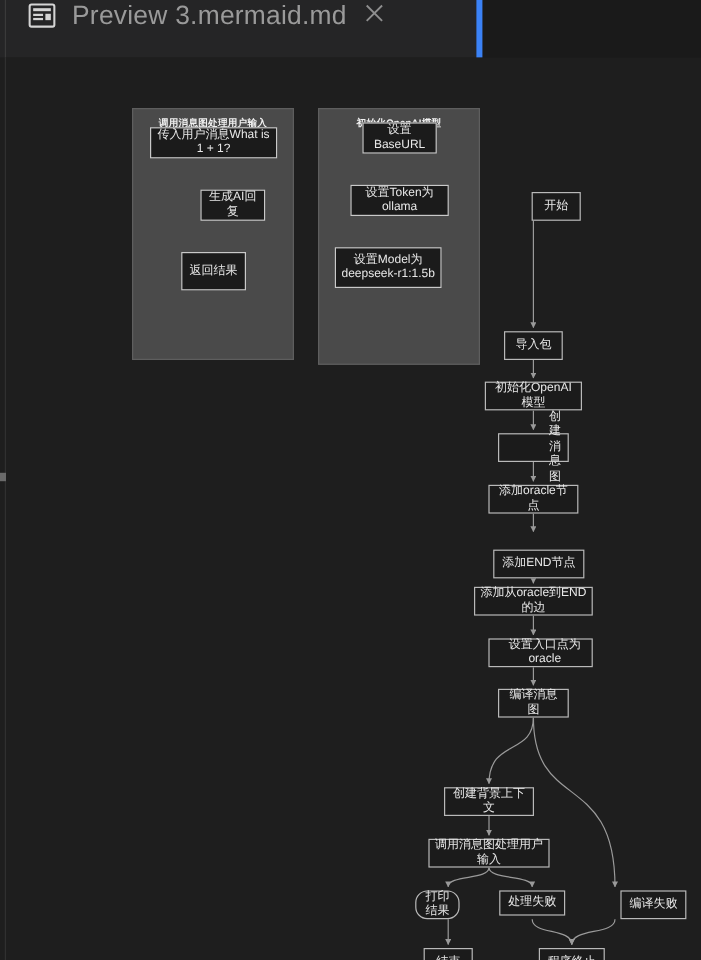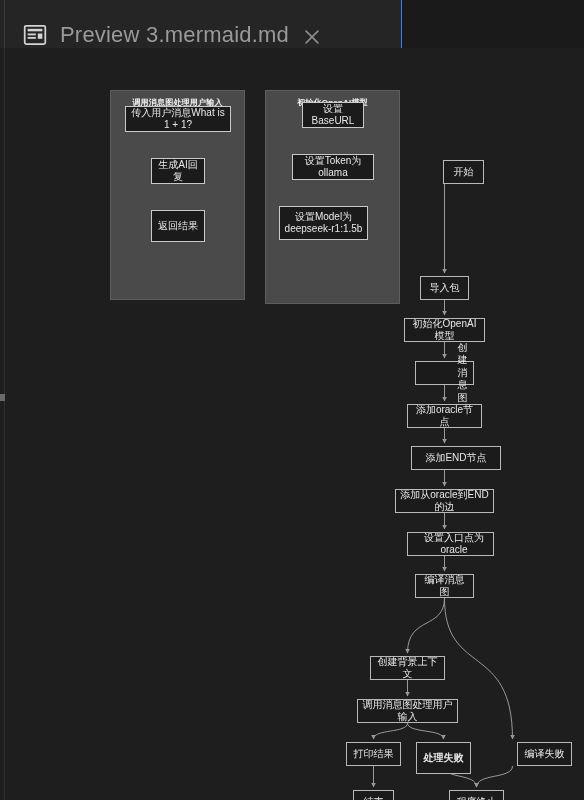--- a/index.html
+++ b/index.html
@@ -12,25 +12,25 @@
 
   #app { position: relative; width: 584px; height: 800px; background: #1e1e1e; }
 
   
   .tabbar {
     position: absolute; left: 0; top: 0; width: 584px; height: 48px;
     background: #1a1a1a;
     display: flex; align-items: stretch;
   }
   .tab {
-    display: flex; align-items: flex-end; gap: 12px;
+    display: flex; align-items: flex-start; gap: 12px;
     padding: 0 14px 0 22px;
     width: 402px;
     background: #252526;
-    border-right: 1px solid #3b82f6;
+    border-right: 5px solid #3b82f6;
     position: relative;
   }
   .tab-icon { width: 26px; height: 26px; flex: 0 0 26px; display: block; }
   .tab-title {
     font-size: 22px; color: #9a9a9a; white-space: nowrap;
     letter-spacing: .2px; font-weight: 400;
   }
   .tab-close { width: 22px; height: 22px; flex: 0 0 22px; display:block; cursor: pointer; }
   .tabbar-rest { flex: 1 1 auto; background: #1a1a1a; }
 
@@ -131,39 +131,39 @@
           <path d="M 368.5 718 L 368.5 736 L 368.5 736 L 368.5 739" marker-end="url(#arrow)"></path>
           <path d="M 438.5 718 C 438.5 731.2, 471.5 725.2, 471.5 739" marker-end="url(#arrow)"></path>
           <path d="M 507.5 718 C 507.5 731.2, 471.5 725.2, 471.5 739" marker-end="url(#arrow)"></path>
         </g>
     </svg>
     <div id="shapes">
         <div class="subgraph" style="left: 105px; top: 42px; width: 135px; height: 210px;">
           <div class="subgraph-title">调用消息图处理用户输入</div>
         </div>
         <div class="node on-sub" style="left: 120px; top: 58px; width: 106px; height: 26px;">传入用户消息What is 1 + 1?</div>
-        <div class="node on-sub" style="left: 146px; top: 110px; width: 54px; height: 26px;">生成AI回复</div>
+        <div class="node on-sub" style="left: 162px; top: 110px; width: 54px; height: 26px;">生成AI回复</div>
         <div class="node on-sub" style="left: 146px; top: 162px; width: 54px; height: 32px;">返回结果</div>
         <div class="subgraph" style="left: 260px; top: 42px; width: 135px; height: 214px;">
           <div class="subgraph-title">初始化OpenAI模型</div>
         </div>
         <div class="node on-sub" style="left: 297px; top: 54px; width: 62px; height: 26px;">设置BaseURL</div>
         <div class="node on-sub" style="left: 287px; top: 106px; width: 82px; height: 26px;">设置Token为ollama</div>
         <div class="node on-sub" style="left: 274px; top: 158px; width: 89px; height: 34px;">设置Model为deepseek-r1:1.5b</div>
         <div class="node" style="left: 438px; top: 112px; width: 41px; height: 24px;">开始</div>
         <div class="node" style="left: 415px; top: 228px; width: 49px; height: 24px;">导入包</div>
         <div class="node" style="left: 399px; top: 270px; width: 81px; height: 24px;">初始化OpenAI模型</div>
         <div class="node" style="left: 410px; top: 313px; width: 59px; height: 24px; padding-left: 40px;">创建消息图</div>
         <div class="node" style="left: 402px; top: 356px; width: 75px; height: 24px;">添加oracle节点</div>
-        <div class="node" style="left: 406px; top: 398px; width: 90px; height: 24px; text-align: center;">添加END节点</div>
+        <div class="node" style="left: 406px; top: 410px; width: 76px; height: 24px; text-align: center;">添加END节点</div>
         <div class="node" style="left: 390px; top: 441px; width: 99px; height: 24px;">添加从oracle到END的边</div>
         <div class="node" style="left: 402px; top: 484px; width: 87px; height: 24px; padding-left: 11px;">设置入口点为oracle</div>
         <div class="node" style="left: 410px; top: 526px; width: 59px; height: 24px;">编译消息图</div>
         <div class="node" style="left: 365px; top: 608px; width: 75px; height: 24px;">创建背景上下文</div>
         <div class="node" style="left: 352px; top: 651px; width: 101px; height: 24px;">调用消息图处理用户输入</div>
-        <div class="node" style="left: 341px; top: 694px; width: 55px; height: 24px;">打印结果</div>
-        <div class="node" style="left: 411px; top: 694px; width: 55px; height: 32px; font-weight: bold;">处理失败</div>
+        <div class="node" style="left: 341px; top: 694px; width: 37px; height: 24px; border-radius: 10px;">打印结果</div>
+        <div class="node" style="left: 411px; top: 694px; width: 55px; height: 21px;">处理失败</div>
         <div class="node" style="left: 480px; top: 694px; width: 55px; height: 24px; margin-left: 32px;">编译失败</div>
         <div class="node" style="left: 348px; top: 742px; width: 41px; height: 24px;">结束</div>
         <div class="node" style="left: 444px; top: 742px; width: 55px; height: 24px;">程序终止</div>
       </div>
   </div>
 </div>
 
 </body></html>

